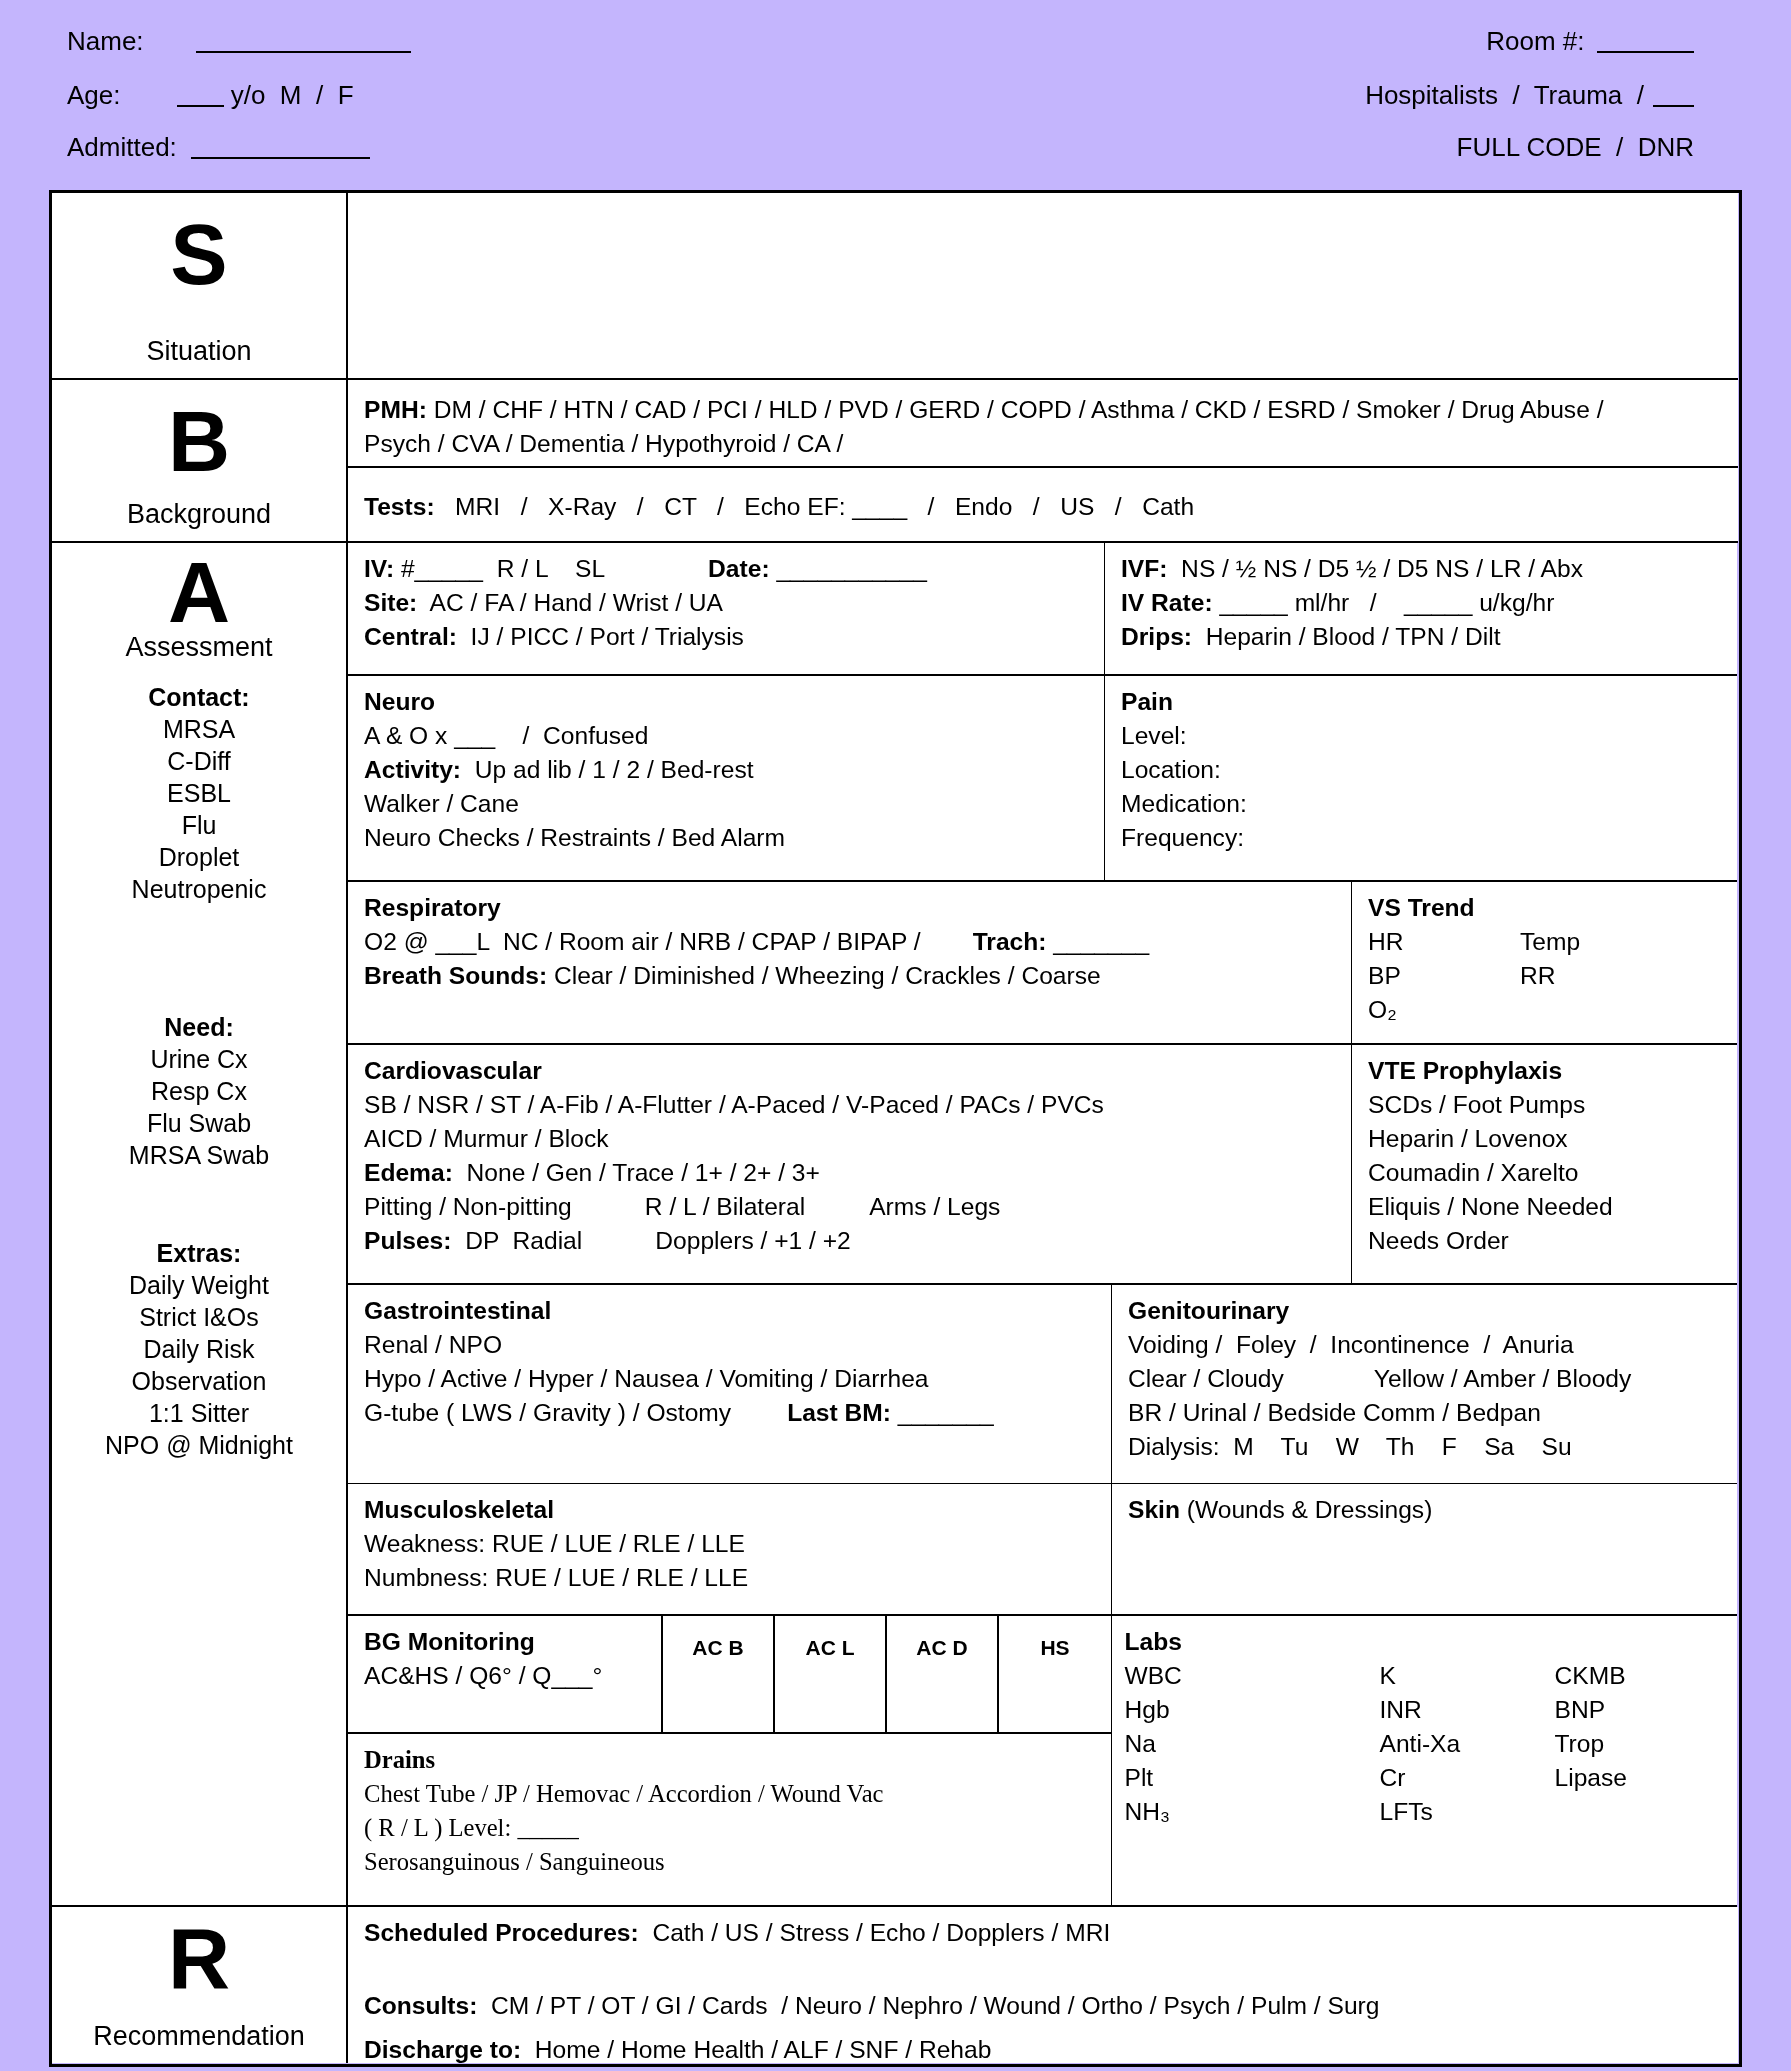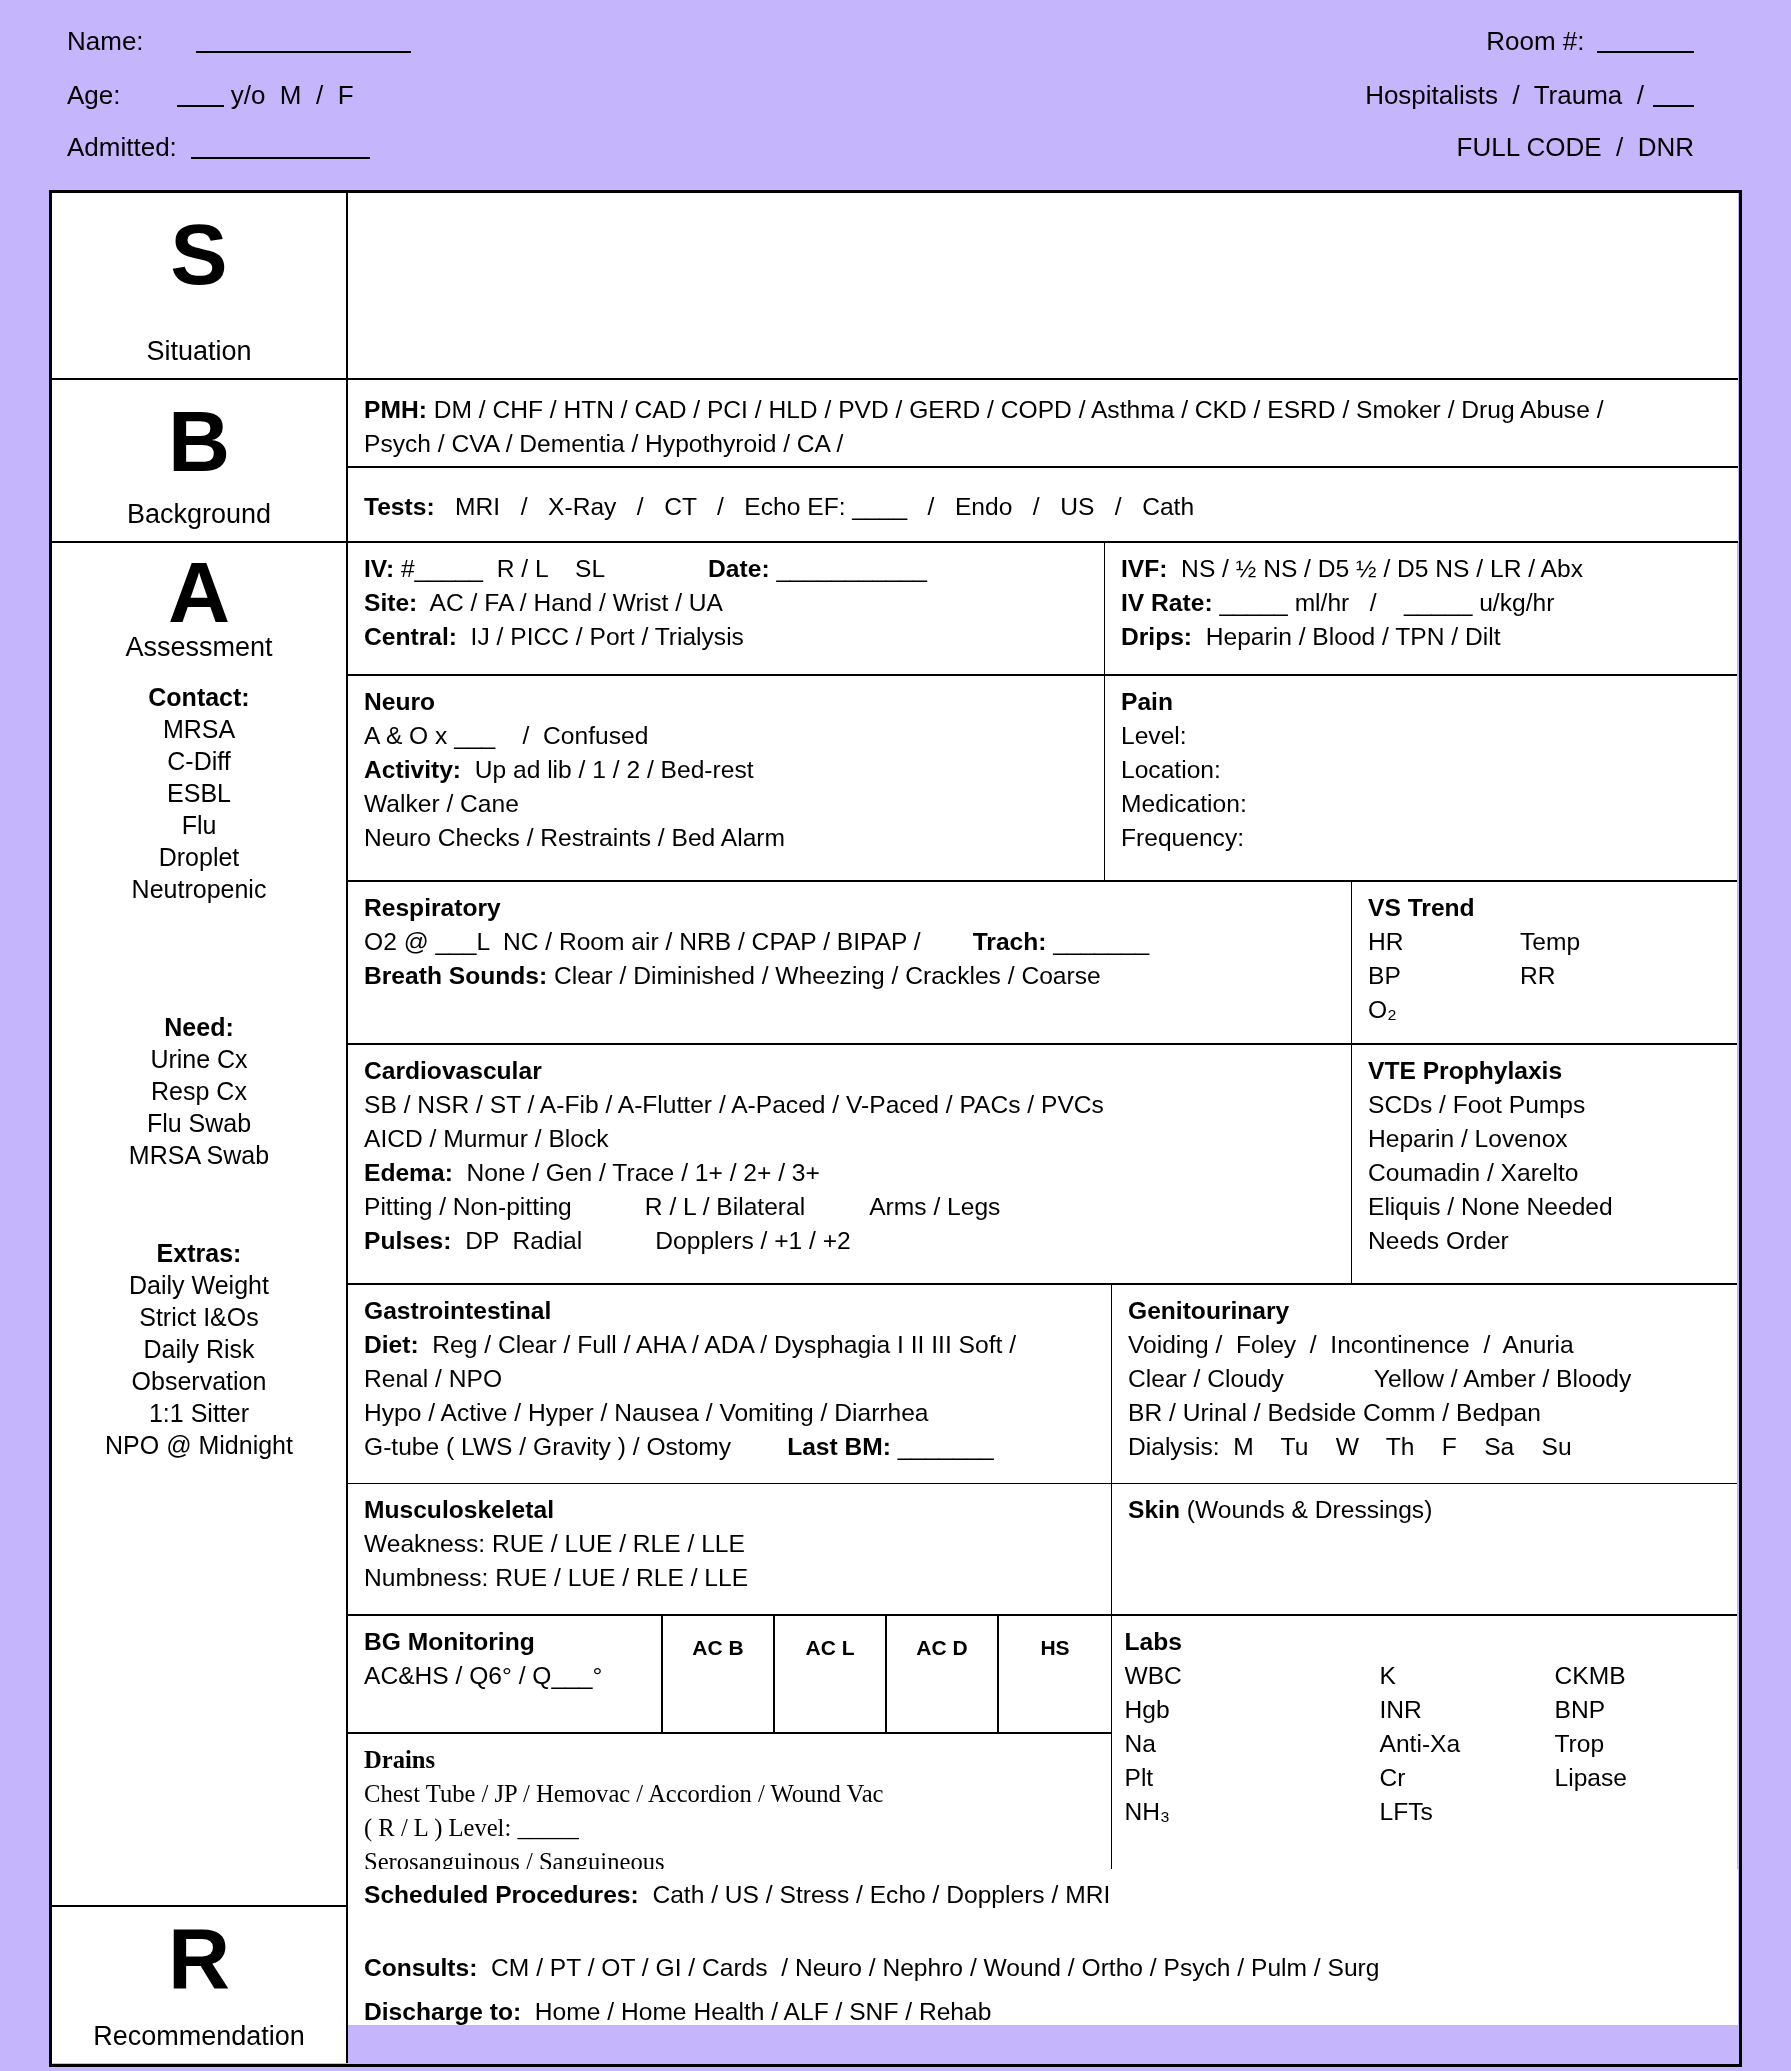--- a/index.html
+++ b/index.html
@@ -152,21 +152,20 @@
       <div class="ln b">VTE Prophylaxis</div>
       <div class="ln">SCDs / Foot Pumps</div>
       <div class="ln">Heparin / Lovenox</div>
       <div class="ln">Coumadin / Xarelto</div>
       <div class="ln">Eliquis / None Needed</div>
       <div class="ln">Needs Order</div>
     </div>
 
     <div class="box cell bR bB" style="left:296px;top:1092px;width:765px;height:200px;">
       <div class="ln b">Gastrointestinal</div>
-      <div class="ln"><span class="b">Diet:</span><span>  Reg / Clear / Full / AHA / ADA / Dysphagia I II III Soft /</span></div>
       <div class="ln"><span>Renal / NPO</span></div>
       <div class="ln"><span>Hypo / Active / Hyper / Nausea / Vomiting / Diarrhea</span></div>
       <div class="ln"><span>G-tube ( LWS / Gravity ) / Ostomy</span><span class="gap" style="width:56px;"></span><span class="b">Last BM:</span><span> _______</span></div>
     </div>
     <div class="box cell bB" style="left:1060px;top:1092px;width:625px;height:200px;">
       <div class="ln b">Genitourinary</div>
       <div class="ln"><span>Voiding /  Foley  /  Incontinence  /  Anuria</span></div>
       <div class="ln"><span>Clear / Cloudy</span><span class="gap" style="width:90px;"></span><span>Yellow / Amber / Bloody</span></div>
       <div class="ln"><span>BR / Urinal / Bedside Comm / Bedpan</span></div>
       <div class="ln"><span>Dialysis:  M    Tu    W    Th    F    Sa    Su</span></div>
@@ -227,21 +226,21 @@
           <span class="lab2">Cr</span>
           <span class="lab3">Lipase</span>
         </div>
       <div class="labrow">
           <span class="lab1">NH₃</span>
           <span class="lab2">LFTs</span>
           <span class="lab3"></span>
         </div>
     </div>
 
-    <div class="box cell rc" style="left:296px;top:1676px;width:1390px;height:156px;">
+    <div class="box cell rc" style="left:296px;top:1714px;width:1390px;height:156px;">
       <div class="ln ln1"><span class="b">Scheduled Procedures:</span><span>  Cath / US / Stress / Echo / Dopplers / MRI</span></div>
       <div class="ln ln2"><span class="b">Consults:</span><span>  CM / PT / OT / GI / Cards  / Neuro / Nephro / Wound / Ortho / Psych / Pulm / Surg</span></div>
       <div class="ln ln3"><span class="b">Discharge to:</span><span>  Home / Home Health / ALF / SNF / Rehab</span></div>
     </div>
 
   </div>
 </div>
 
 
 </body></html>

